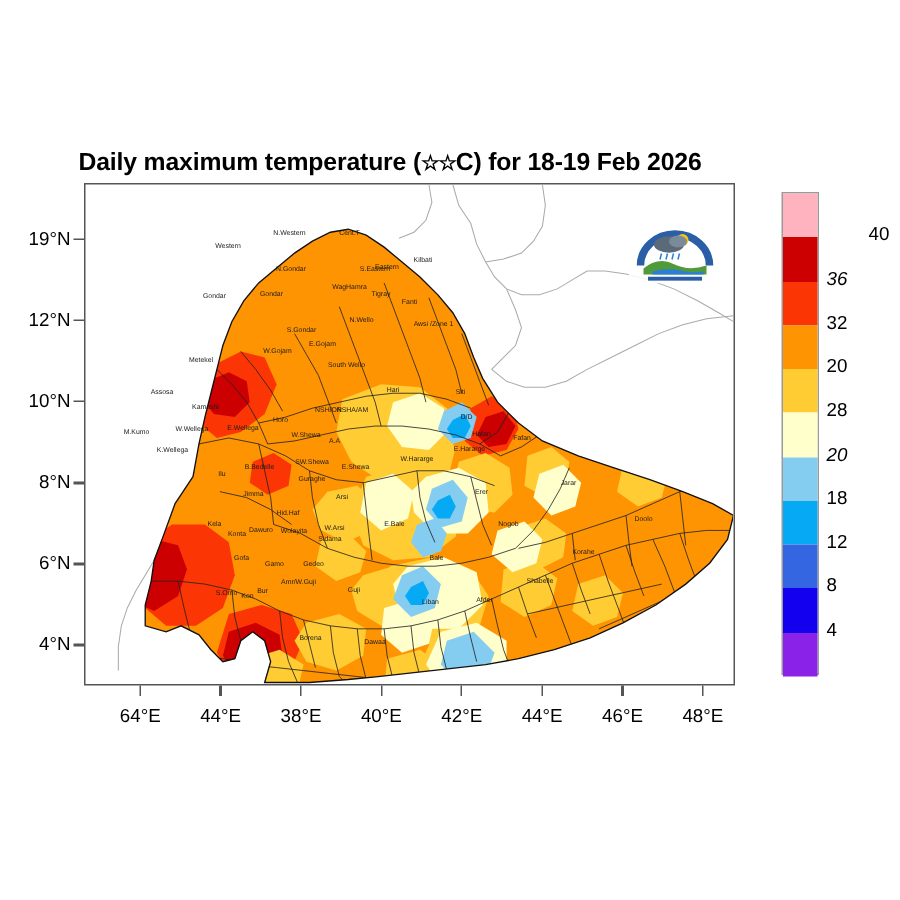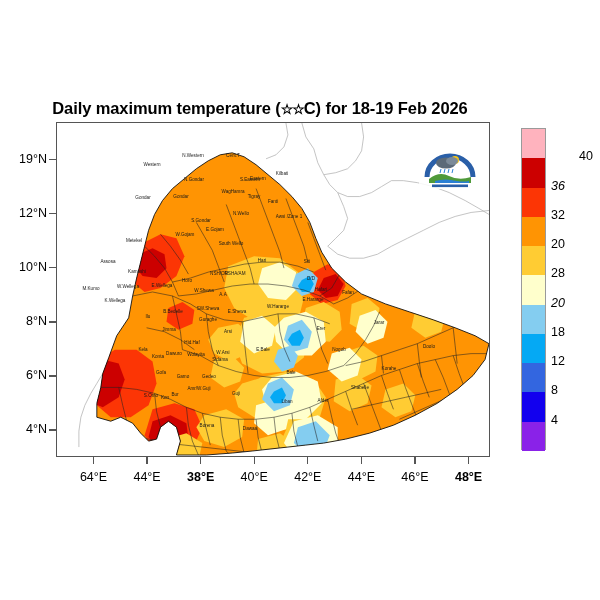--- a/index.html
+++ b/index.html
@@ -381,31 +381,31 @@
       <div class="lab-y" style="top: 367.952px;">6°N</div>
       <div class="tick tick-y" style="top: 429.384px;"></div>
       <div class="lab-y" style="top: 421.984px;">4°N</div>
     </div>
   <div id="axis-x">
       <div class="tick tick-x" style="left: 92.9062px;"></div>
       <div class="lab-x" style="left: 63.5062px; top: 470px;">64°E</div>
       <div class="tick tick-x" style="left: 146.486px;"></div>
       <div class="lab-x" style="left: 117.086px; top: 470px;">44°E</div>
       <div class="tick tick-x" style="left: 200.067px;"></div>
-      <div class="lab-x" style="left: 170.667px; top: 470px; font-weight: bold;">38°E</div>
+      <div class="lab-x" style="left: 170.667px; top: 470px;">38°E</div>
       <div class="tick tick-x" style="left: 253.647px;"></div>
       <div class="lab-x" style="left: 224.247px; top: 470px;">40°E</div>
       <div class="tick tick-x" style="left: 307.227px;"></div>
       <div class="lab-x" style="left: 277.827px; top: 470px;">42°E</div>
       <div class="tick tick-x" style="left: 360.807px;"></div>
       <div class="lab-x" style="left: 331.407px; top: 470px;">44°E</div>
       <div class="tick tick-x" style="left: 414.388px;"></div>
       <div class="lab-x" style="left: 384.988px; top: 470px;">46°E</div>
       <div class="tick tick-x" style="left: 467.968px;"></div>
-      <div class="lab-x" style="left: 438.568px; top: 470px; font-weight: bold;">48°E</div>
+      <div class="lab-x" style="left: 438.568px; top: 470px;">48°E</div>
     </div>
 
   <div id="cbar">
       <div class="cband" title="&gt; 40" style="height: 29.2727px; background: rgb(255, 179, 190);"></div>
       <div class="cband" title="36 - 40" style="height: 29.2727px; background: rgb(204, 0, 0);"></div>
       <div class="cband" title="32 - 36" style="height: 29.2727px; background: rgb(252, 53, 5);"></div>
       <div class="cband" title="28 - 32" style="height: 29.2727px; background: rgb(255, 148, 3);"></div>
       <div class="cband" title="24 - 28" style="height: 29.2727px; background: rgb(255, 204, 51);"></div>
       <div class="cband" title="20 - 24" style="height: 29.2727px; background: rgb(255, 255, 204);"></div>
       <div class="cband" title="16 - 20" style="height: 29.2727px; background: rgb(132, 205, 240);"></div>

